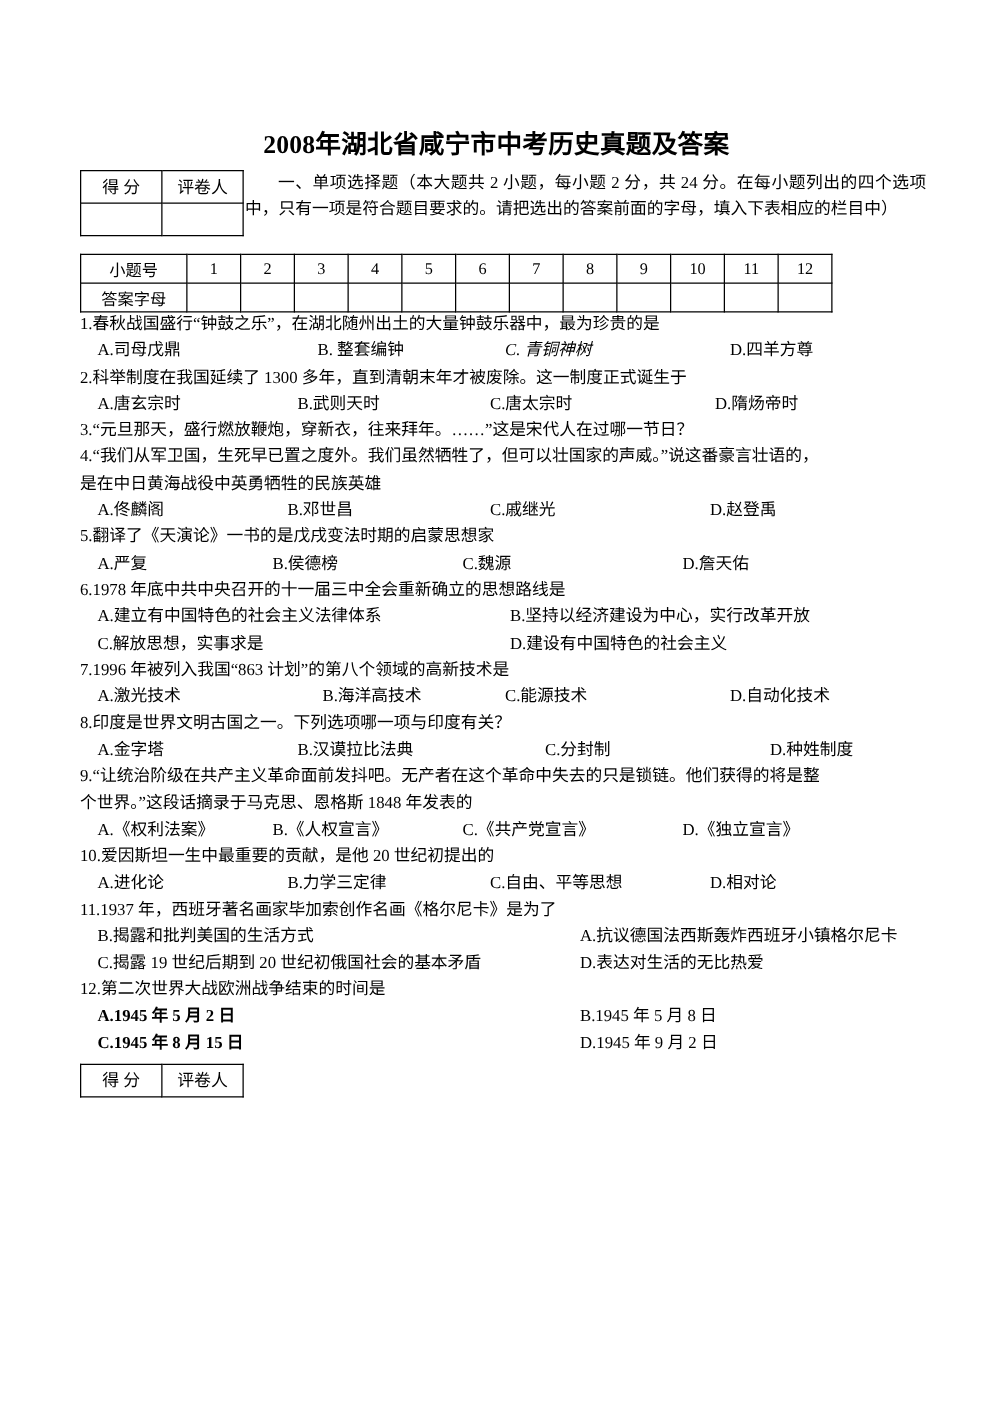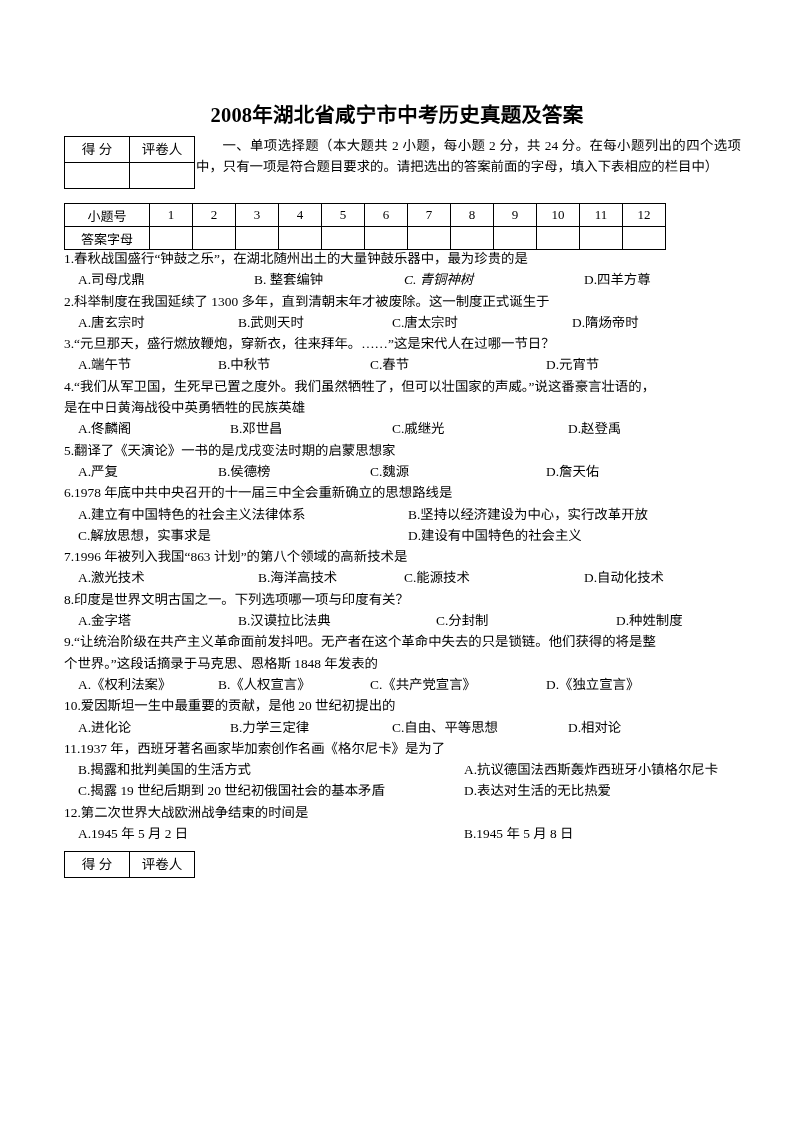--- a/index.html
+++ b/index.html
@@ -175,21 +175,21 @@
   .opts.w9 .opt:nth-child(3) { width: 176px; }
 
   .opts.w10 .opt:nth-child(1) { width: 152px; }
   .opts.w10 .opt:nth-child(2) { width: 162px; }
   .opts.w10 .opt:nth-child(3) { width: 176px; }
 
   
   .opts.pair .opt:nth-child(1) { width: 330px; }
   .opts.pair6b .opt:nth-child(1) { width: 330px; }
   .opts.pair11 .opt:nth-child(1) { width: 386px; }
-  .opts.pair12 .opt:nth-child(1) { width: 386px; }
+  .opts.pair12 .opt:nth-child(1) { width: 386px; font-weight: bold; }
 </style>
 </head>
 <body>
 
 <div class="page">
 
   <div class="doc-title">2008年湖北省咸宁市中考历史真题及答案</div>
 
   <div class="score-box" id="score-box-top">
     <table>
@@ -262,26 +262,20 @@
       <div class="opts four w2">
         <span class="opt">A.唐玄宗时</span>
         <span class="opt">B.武则天时</span>
         <span class="opt">C.唐太宗时</span>
         <span class="opt">D.隋炀帝时</span>
       </div>
     </div>
 
     <div class="q">
       <div class="q-stem">3.“元旦那天，盛行燃放鞭炮，穿新衣，往来拜年。……”这是宋代人在过哪一节日？</div>
-      <div class="opts four w9">
-        <span class="opt">A.端午节</span>
-        <span class="opt">B.中秋节</span>
-        <span class="opt">C.春节</span>
-        <span class="opt">D.元宵节</span>
-      </div>
     </div>
 
     <div class="q">
       <div class="q-stem">4.“我们从军卫国，生死早已置之度外。我们虽然牺牲了，但可以壮国家的声威。”说这番豪言壮语的，</div>
       <div class="q-stem hang">是在中日黄海战役中英勇牺牲的民族英雄</div>
       <div class="opts four w10">
         <span class="opt">A.佟麟阁</span>
         <span class="opt">B.邓世昌</span>
         <span class="opt">C.戚继光</span>
         <span class="opt">D.赵登禹</span>
@@ -361,20 +355,24 @@
         <span class="opt">C.揭露 19 世纪后期到 20 世纪初俄国社会的基本矛盾</span>
         <span class="opt">D.表达对生活的无比热爱</span>
       </div>
     </div>
 
     <div class="q">
       <div class="q-stem">12.第二次世界大战欧洲战争结束的时间是</div>
       <div class="opts pair12">
         <span class="opt">A.1945 年 5 月 2 日</span>
         <span class="opt">B.1945 年 5 月 8 日</span>
+      </div>
+      <div class="opts pair12">
+        <span class="opt">C.1945 年 8 月 15 日</span>
+        <span class="opt">D.1945 年 9 月 2 日</span>
       </div>
     </div>
 
   </div>
 
   <div class="score-box" id="score-box-bottom">
     <table>
       <tbody>
           <tr>
         <td class="hdr">得 分</td>

